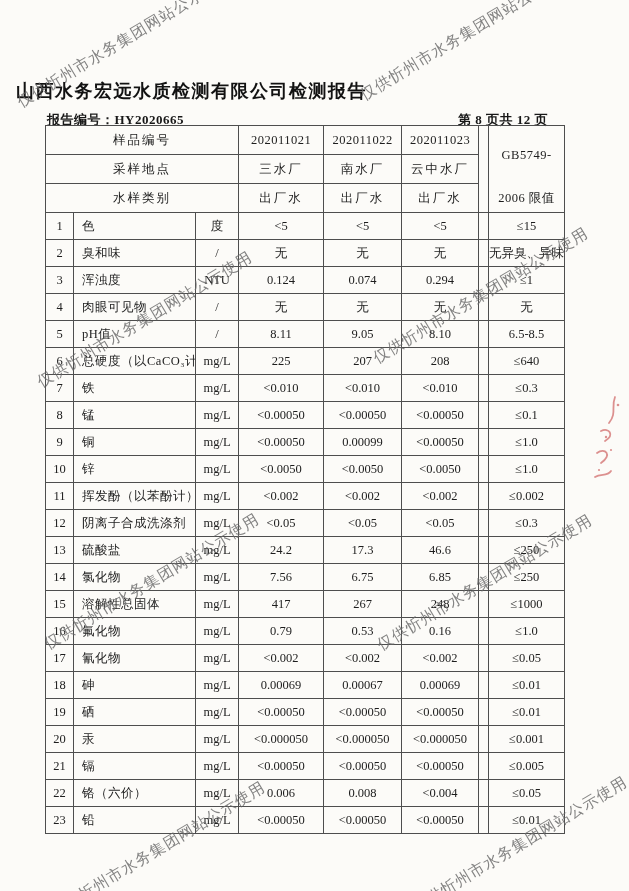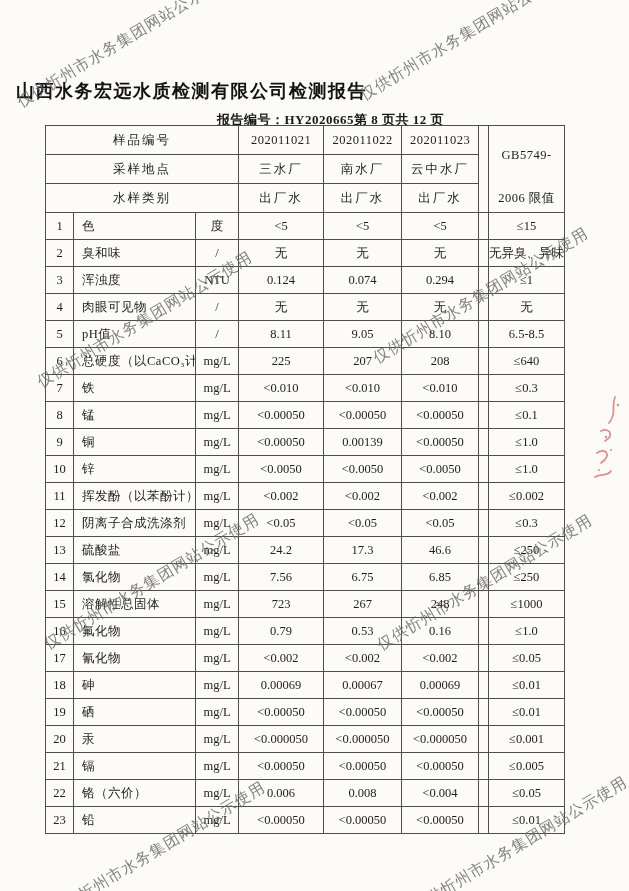--- a/index.html
+++ b/index.html
@@ -8,22 +8,22 @@
     background:#fcfbf8; overflow:hidden;
     font-family:"Liberation Serif","DejaVu Serif",serif; color:#1d1d1d;
   }
   .title {
     position:absolute; top:79px; left:16px; width:581px; 
     font-family:"Liberation Sans","DejaVu Sans",sans-serif;
     font-size:18px; font-weight:700; letter-spacing:1.5px; color:#121212;
   }
   .meta {
     position:absolute; top:111px; left:47px; width:501px;
-    display:flex; justify-content:center; align-items:baseline;
-    font-size:13px; font-weight:700; letter-spacing:0.5px; color:#181818;margin-left:33px;
+    display:flex; justify-content:space-between; align-items:baseline;
+    font-size:13px; font-weight:700; letter-spacing:0.5px; color:#181818;
   }
   table.report {
     position:absolute; left:45px; top:125px;
     width:519px; table-layout:fixed; border-collapse:collapse;
   }
   table.report td {
     border:1px solid #4e4e4e; text-align:center; vertical-align:middle;
     font-size:12.5px; padding:0; white-space:nowrap; overflow:hidden;
     color:#1d1d1d;
   }
@@ -177,21 +177,21 @@
           <td>&lt;0.00050</td>
           <td>&lt;0.00050</td>
           <td></td>
           <td>≤0.1</td>
         </tr>
         <tr>
           <td>9</td>
           <td class="item">铜</td>
           <td>mg/L</td>
           <td>&lt;0.00050</td>
-          <td>0.00139</td>
+          <td>0.00099</td>
           <td>&lt;0.00050</td>
           <td></td>
           <td>≤1.0</td>
         </tr>
         <tr>
           <td>10</td>
           <td class="item">锌</td>
           <td>mg/L</td>
           <td>&lt;0.0050</td>
           <td>&lt;0.0050</td>
@@ -236,21 +236,21 @@
           <td>7.56</td>
           <td>6.75</td>
           <td>6.85</td>
           <td></td>
           <td>≤250</td>
         </tr>
         <tr>
           <td>15</td>
           <td class="item">溶解性总固体</td>
           <td>mg/L</td>
-          <td>723</td>
+          <td>417</td>
           <td>267</td>
           <td>248</td>
           <td></td>
           <td>≤1000</td>
         </tr>
         <tr>
           <td>16</td>
           <td class="item">氟化物</td>
           <td>mg/L</td>
           <td>0.79</td>

